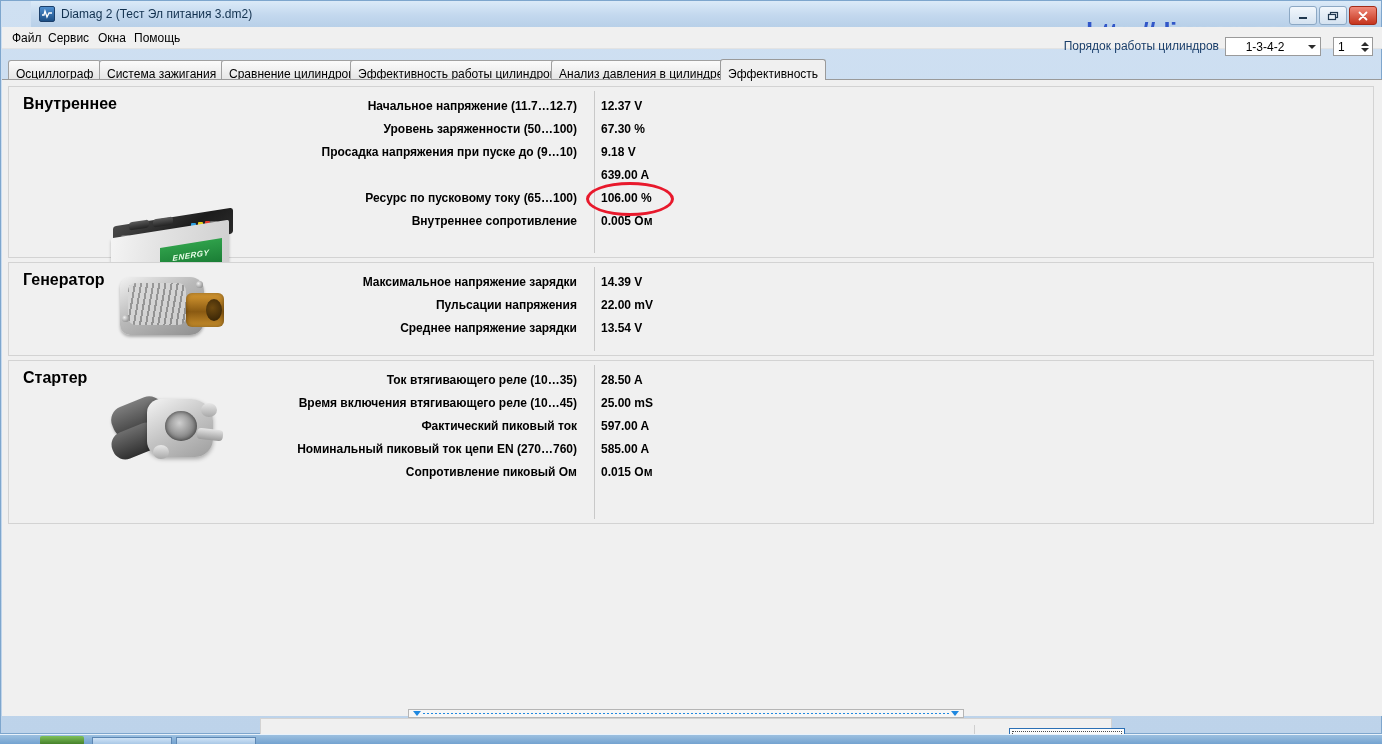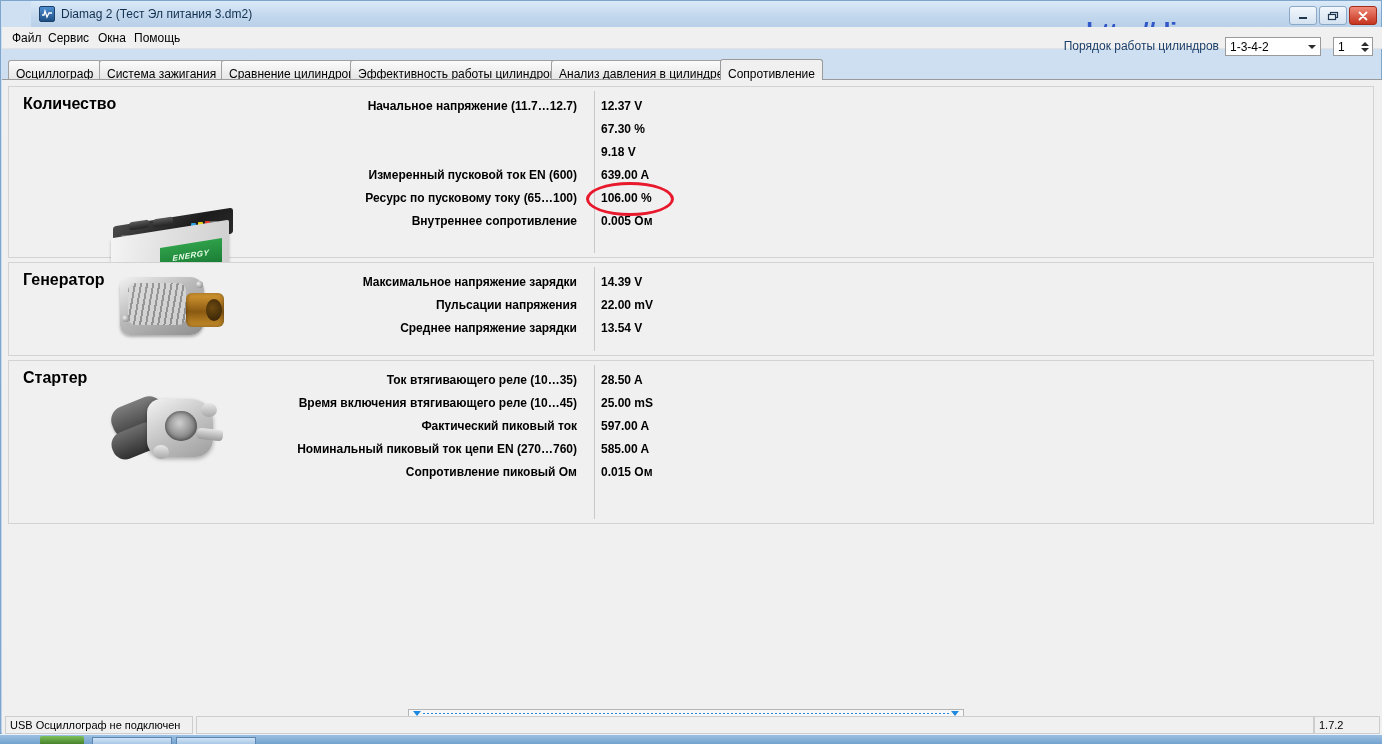--- a/index.html
+++ b/index.html
@@ -57,21 +57,21 @@
   }
   .menuitem{
     position:absolute;top:3px;height:16px;line-height:16px;font-size:12px;padding:0 4px;
     white-space:nowrap;
   }
   .cylorder-label{
     position:absolute;right:162px;top:38px;font-size:12px;color:#1b3f6b;white-space:nowrap;padding-left:20px;
   }
   .combo{
     position:absolute;box-sizing:border-box;border:1px solid #9a9a9a;background:#fff;
-    font-size:12px;line-height:normal;
+    font-size:12px;line-height:normal;text-align:center;
   }
   .combo .val{position:absolute;left:4px;top:2px;right:20px;white-space:nowrap;overflow:hidden;}
   .combo .arrow{
     position:absolute;right:0;top:0;bottom:0;width:17px;
     display:flex;align-items:center;justify-content:center;
   }
   .tri-down{width:0;height:0;border-left:4px solid transparent;border-right:4px solid transparent;border-top:4px solid #2b2b2b;}
   .combo.flat{background:linear-gradient(#fdfdfd,#f0f0f0);}
   .combo.disabled{background:#ebebeb;color:#8a8a8a;border-color:#b5b5b5;}
   .combo.disabled .tri-down{border-top-color:#9c9c9c;}
@@ -327,28 +327,28 @@
         <i class="tri-down-s"></i>
       </div>
     </div>
 
     <div class="tabstrip">
       <div class="tab" style="left:6px;">Осциллограф</div>
       <div class="tab" style="left:97px;">Система зажигания</div>
       <div class="tab" style="left:219px;">Сравнение цилиндров</div>
       <div class="tab" style="left:348px;">Эффективность работы цилиндров</div>
       <div class="tab" style="left:549px;">Анализ давления в цилиндре</div>
-      <div class="tab active" style="left:718px;">Сопротивление</div>
+      <div class="tab active" style="left:718px;">Эффективность</div>
     </div>
 
     <div class="content">
 
       <div class="panel" style="top:6px;height:172px;">
         <div class="vline"></div>
-        <div class="sect-title">Количество</div>
+        <div class="sect-title">Внутреннее</div>
 
         <div class="bat">
           <div class="top"></div>
           <div class="cap" style="left:24px;top:8px;transform:skewY(-9deg);"></div>
           <div class="cap" style="left:48px;top:5px;transform:skewY(-9deg);"></div>
           <div class="post" style="left:16px;top:22px;"></div>
           <div class="post" style="left:104px;top:8px;"></div>
           <div class="dot" style="left:86px;top:10px;background:#2fa0e0;"></div>
           <div class="dot" style="left:93px;top:9px;background:#e8d21a;"></div>
           <div class="dot" style="left:100px;top:8px;background:#e23b2f;"></div>
@@ -358,27 +358,28 @@
             </div>
           <div class="label2"></div>
         </div>
 
         <div class="rows" style="top:8px;">
           <div class="row">
             <div class="lbl">Начальное напряжение (11.7…12.7)</div>
             <div class="val">12.37 V</div>
           </div>
           <div class="row">
+            <div class="lbl">Уровень заряженности (50…100)</div>
             <div class="val">67.30 %</div>
           </div>
           <div class="row">
+            <div class="lbl">Просадка напряжения при пуске до (9…10)</div>
             <div class="val">9.18 V</div>
           </div>
           <div class="row">
-            <div class="lbl">Измеренный пусковой ток  EN (600)</div>
             <div class="val">639.00 A</div>
           </div>
           <div class="row">
             <div class="lbl">Ресурс по пусковому току (65…100)</div>
             <div class="val">106.00 %</div>
           </div>
           <div class="row">
             <div class="lbl">Внутреннее сопротивление</div>
             <div class="val">0.005 Ом</div>
           </div>
@@ -497,25 +498,20 @@
         </div>
 
         <div class="analyze">
           <i class="play"></i>
           <span class="txt">Анализ</span>
         </div>
       </div>
 
     </div>
 
-    <div class="statusbar">
-      <div class="sb-cell" style="left:3px;width:188px;">USB Осциллограф не подключен</div>
-      <div class="sb-cell" style="left:194px;width:1118px;"></div>
-      <div class="sb-cell" style="left:1312px;width:66px;">1.7.2</div>
-    </div>
   </div>
 
   <div class="taskbar">
     <div class="tb-start"></div>
     <div class="tb-btn" style="left:92px;width:80px;"></div>
     <div class="tb-btn" style="left:176px;width:80px;"></div>
   </div>
 </div>
 
 </body></html>

